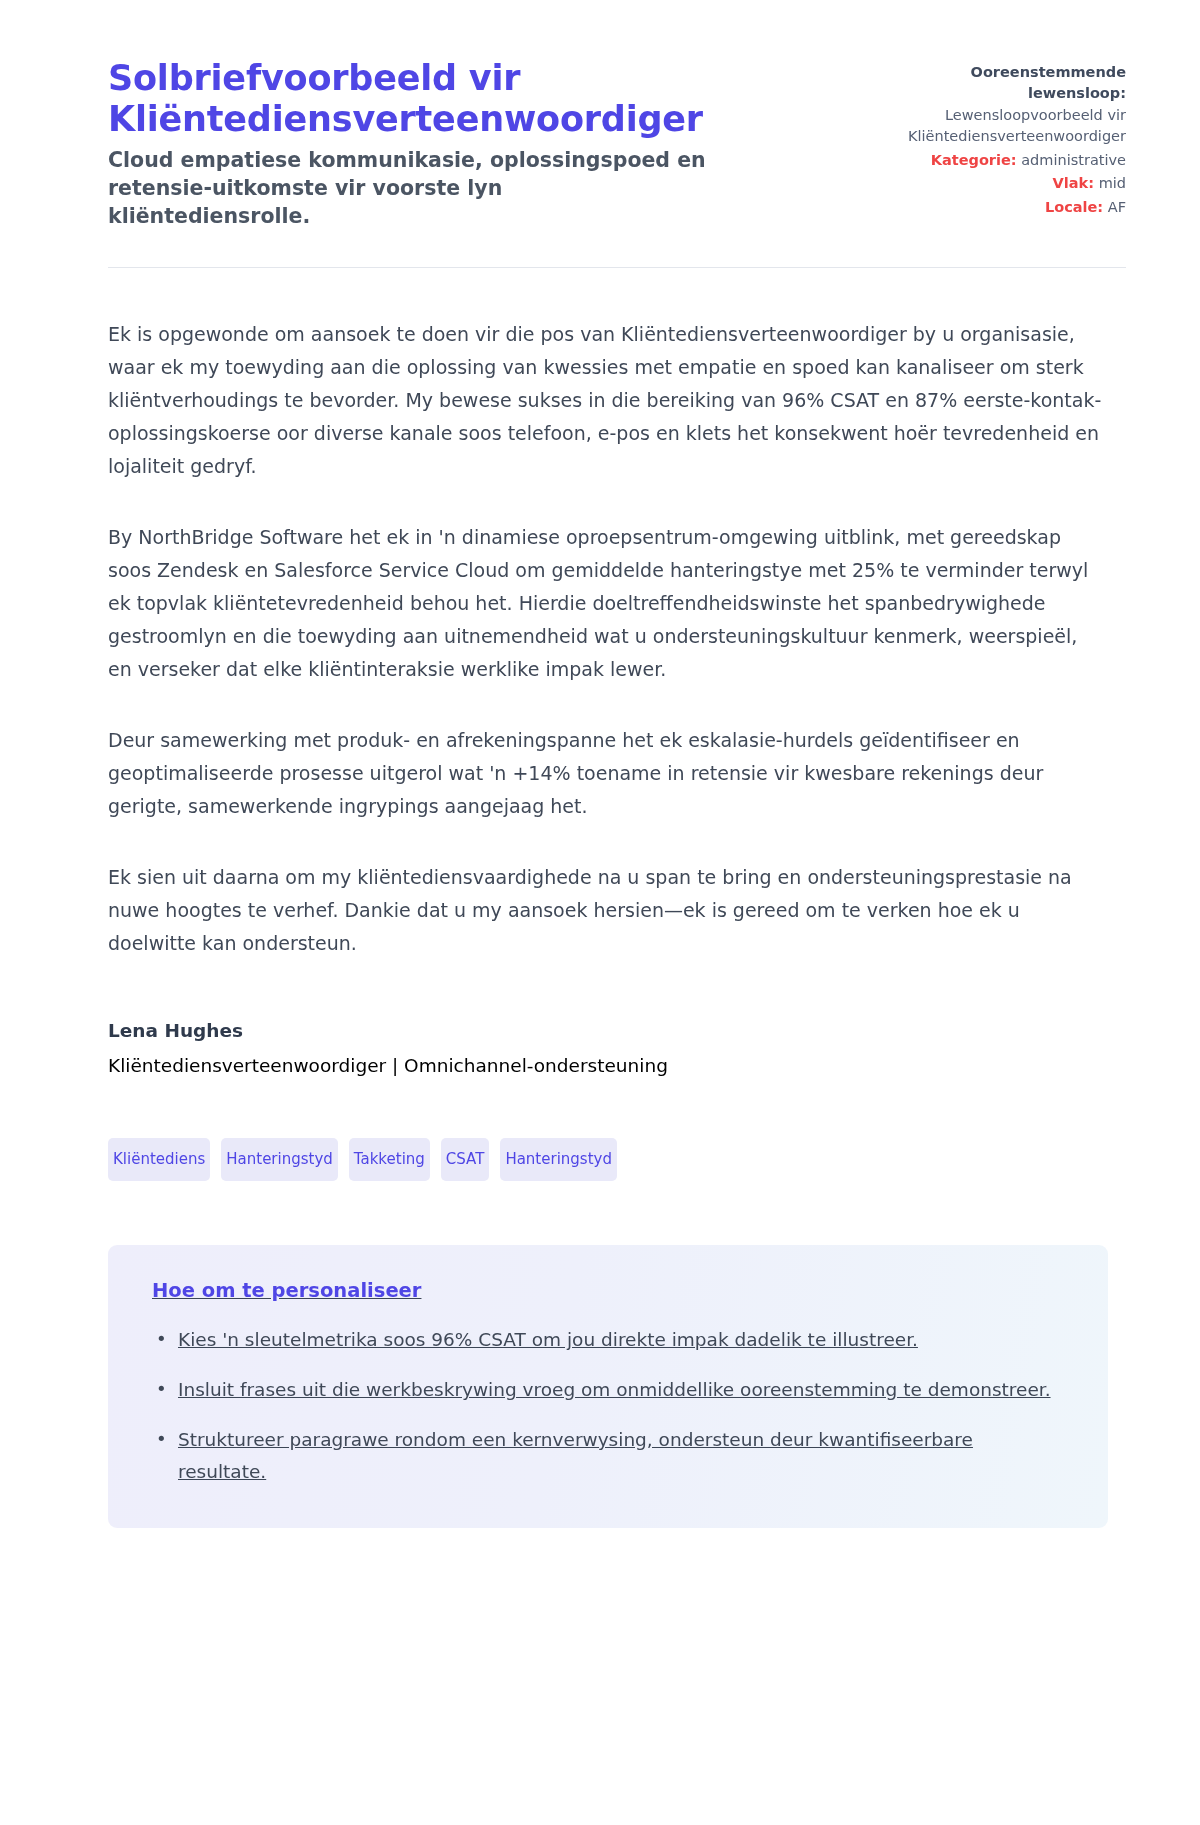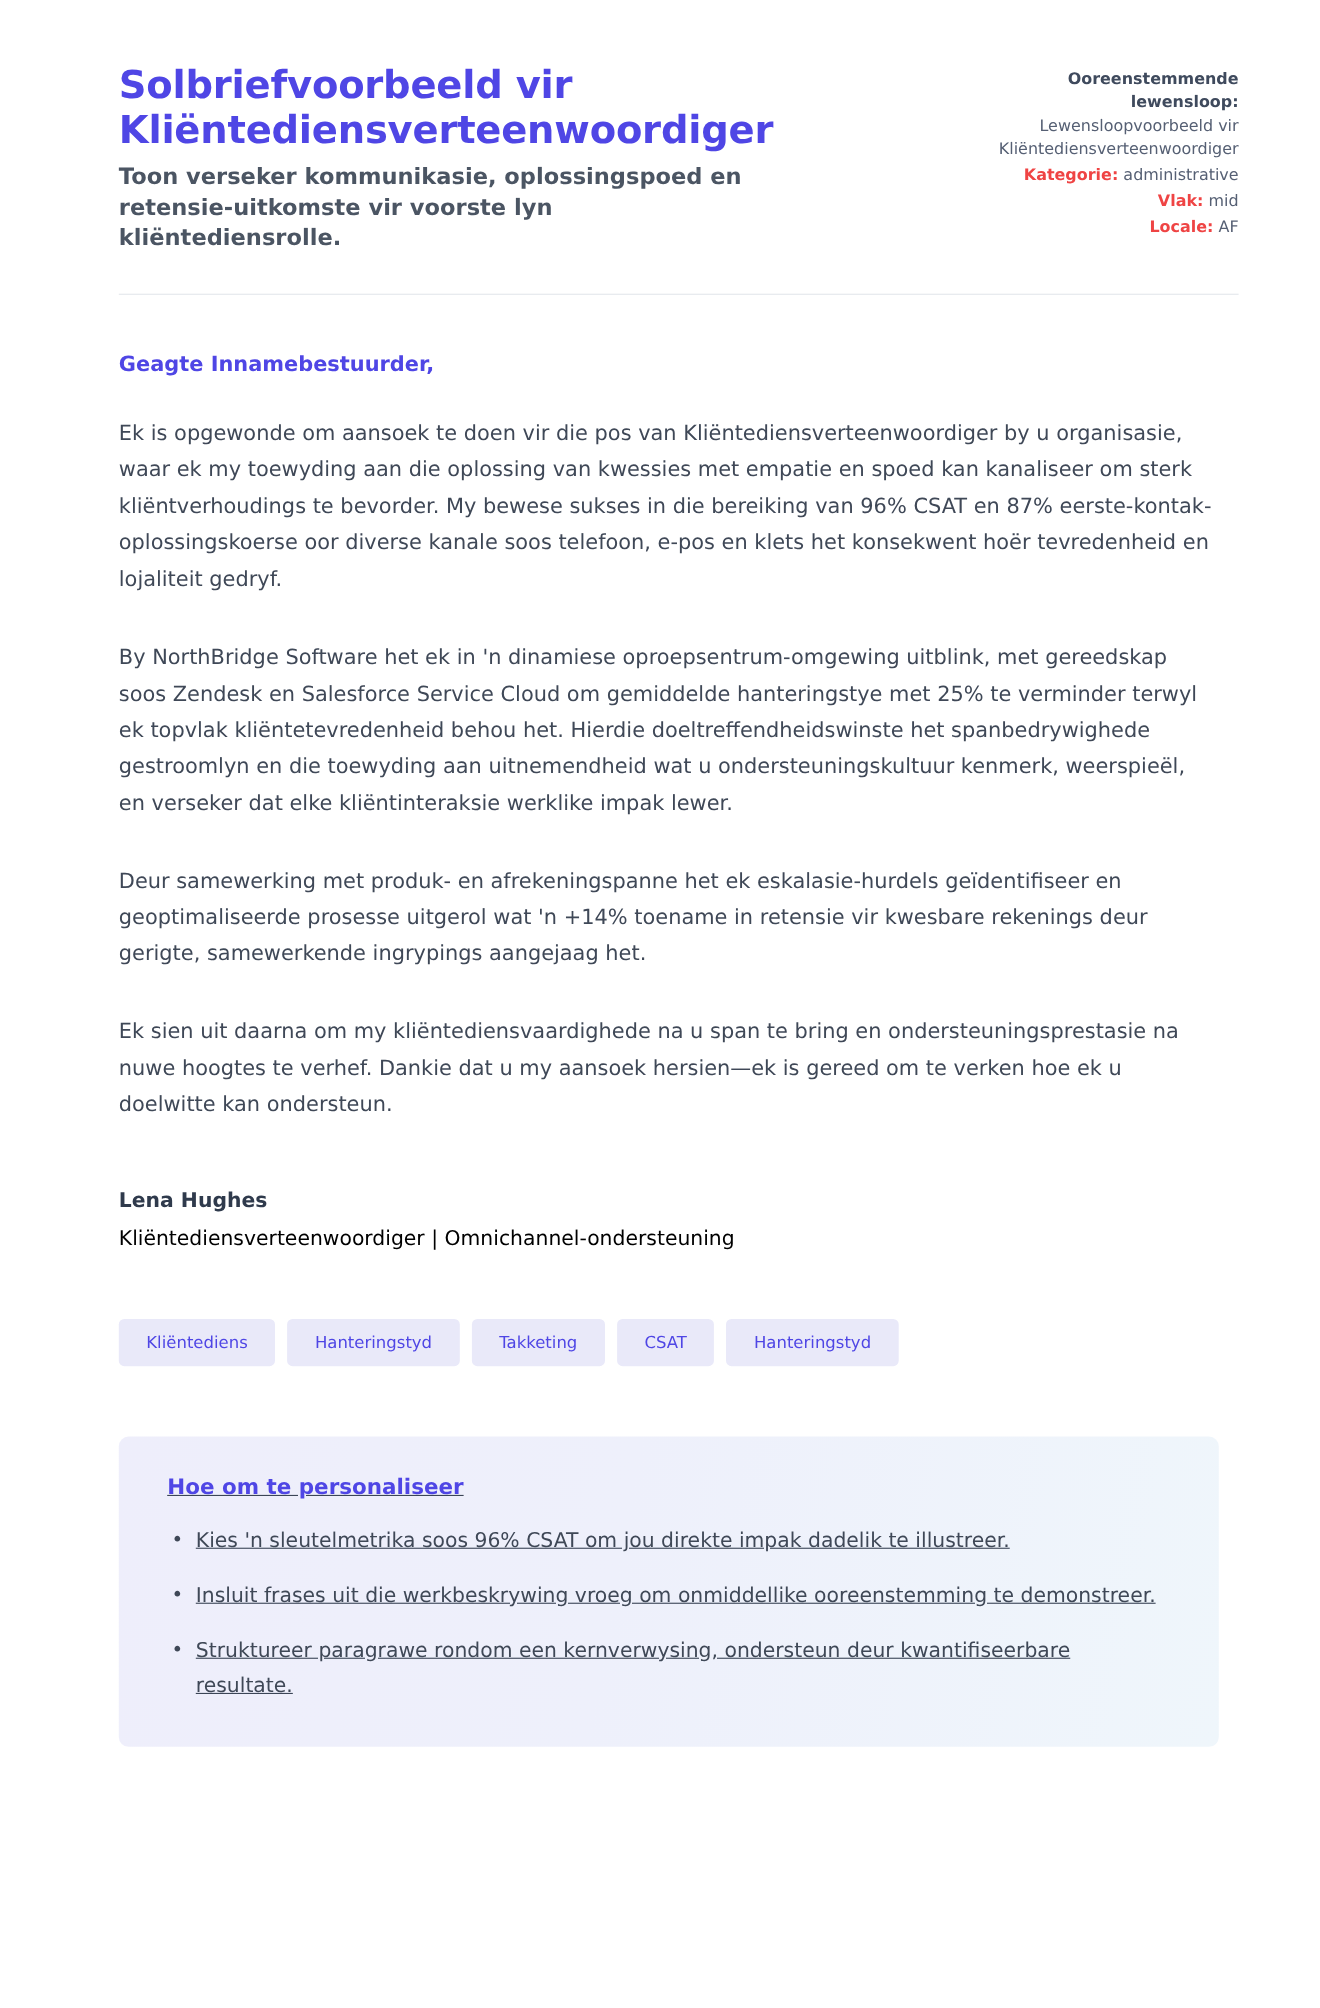--- a/index.html
+++ b/index.html
@@ -132,21 +132,21 @@
     margin-top: 62px;
     display: flex;
     flex-wrap: wrap;
     gap: 11px;
   }
   .tag {
     background: #e9e9f9;
     color: #4f46e5;
     font-size: 15px;
     line-height: 1;
-    padding: 14px 25px;
+    padding: 14px 5px;
     border-radius: 5px;
     white-space: nowrap;
   }
 
   
   .callout {
     margin-top: 64px;
     background: linear-gradient(100deg, #eeeefb 0%, #eef0fb 45%, #eff6fb 100%);
     border-radius: 9px;
     padding: 34px 44px 40px 44px;
@@ -185,21 +185,21 @@
 </style>
 </head>
 <body>
 
 <div class="page">
 
   <div class="header">
 
     <div class="header-left">
       <h1 class="doc-title">Solbriefvoorbeeld vir Kliëntediensverteenwoordiger</h1>
-      <p class="doc-subtitle">Toon verseker kommunikasie, oplossingspoed en retensie-uitkomste vir voorste lyn kliëntediensrolle.</p>
+      <p class="doc-subtitle">Cloud empatiese kommunikasie, oplossingspoed en retensie-uitkomste vir voorste lyn kliëntediensrolle.</p>
     </div>
 
     <div class="header-right">
       <span class="meta-strong-label">Ooreenstemmende lewensloop:</span>
       <span class="meta-resume-value">Lewensloopvoorbeeld vir Kliëntediensverteenwoordiger</span>
       <span class="meta-row">
         <b>Kategorie:</b>
         <span>administrative</span>
       </span>
       <span class="meta-row">
@@ -210,21 +210,20 @@
         <b>Locale:</b>
         <span>AF</span>
       </span>
     </div>
 
   </div>
 
   <hr class="divider">
 
   <div class="letter">
-    <p class="salutation">Geagte Innamebestuurder,</p>
     <p class="body-para">Ek is opgewonde om aansoek te doen vir die pos van Kliëntediensverteenwoordiger by u organisasie, waar ek my toewyding aan die oplossing van kwessies met empatie en spoed kan kanaliseer om sterk kliëntverhoudings te bevorder. My bewese sukses in die bereiking van 96% CSAT en 87% eerste-kontak-oplossingskoerse oor diverse kanale soos telefoon, e-pos en klets het konsekwent hoër tevredenheid en lojaliteit gedryf.</p>
     <p class="body-para">By NorthBridge Software het ek in 'n dinamiese oproepsentrum-omgewing uitblink, met gereedskap soos Zendesk en Salesforce Service Cloud om gemiddelde hanteringstye met 25% te verminder terwyl ek topvlak kliëntetevredenheid behou het. Hierdie doeltreffendheidswinste het spanbedrywighede gestroomlyn en die toewyding aan uitnemendheid wat u ondersteuningskultuur kenmerk, weerspieël, en verseker dat elke kliëntinteraksie werklike impak lewer.</p>
     <p class="body-para">Deur samewerking met produk- en afrekeningspanne het ek eskalasie-hurdels geïdentifiseer en geoptimaliseerde prosesse uitgerol wat 'n +14% toename in retensie vir kwesbare rekenings deur gerigte, samewerkende ingrypings aangejaag het.</p>
     <p class="body-para">Ek sien uit daarna om my kliëntediensvaardighede na u span te bring en ondersteuningsprestasie na nuwe hoogtes te verhef. Dankie dat u my aansoek hersien—ek is gereed om te verken hoe ek u doelwitte kan ondersteun.</p>
   </div>
 
   <div class="signature">
     <p class="sign-name">Lena Hughes</p>
     <p class="sign-role">Kliëntediensverteenwoordiger | Omnichannel-ondersteuning</p>
   </div>

